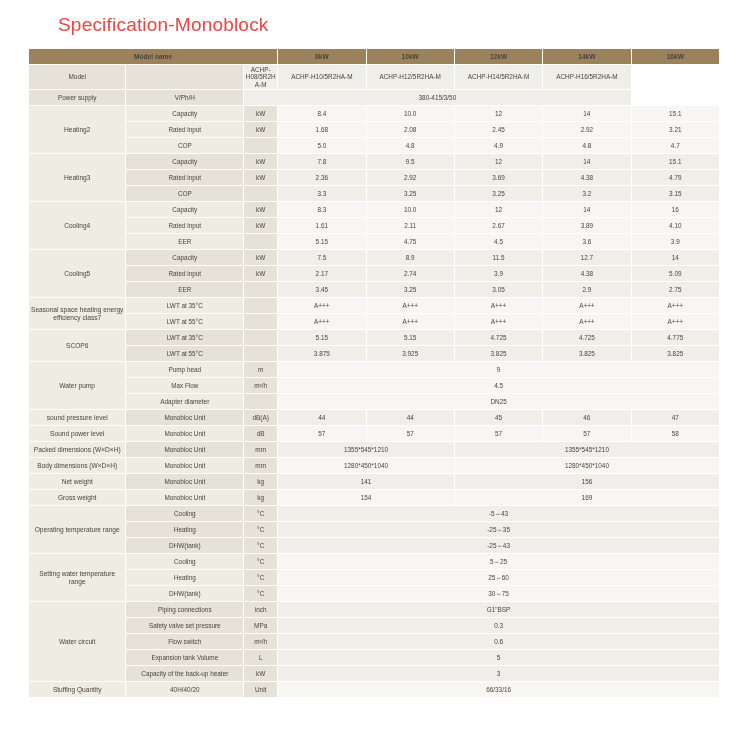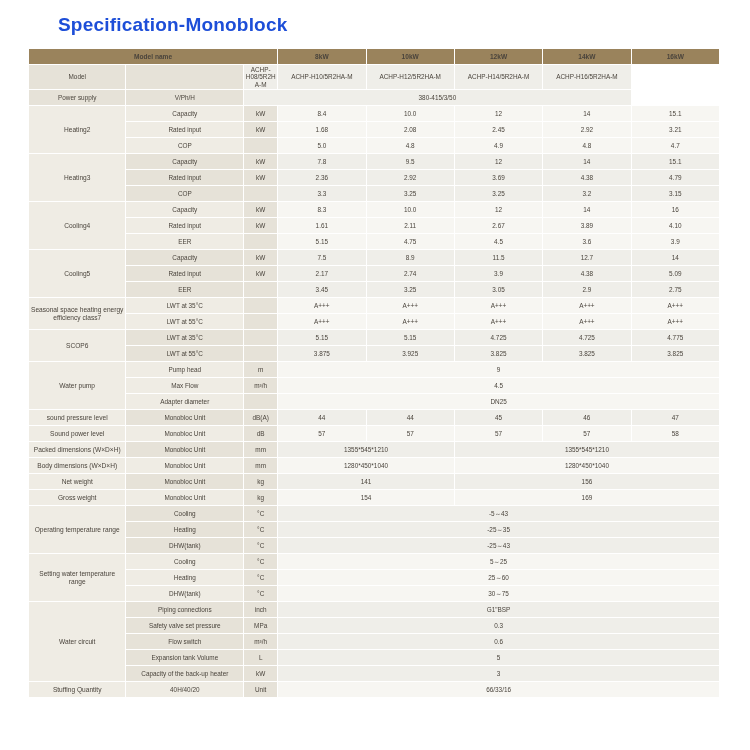--- a/index.html
+++ b/index.html
@@ -16,22 +16,22 @@
   }
   .page {
     width: 750px;
     height: 750px;
     box-sizing: border-box;
     padding: 0 28px;
     position: relative;
   }
   .title {
     font-size: 19px;
-    font-weight: bold;
-    color: #1d4ed8;
+    font-weight: normal;
+    color: #ef4444;
     letter-spacing: 0.2px;
     padding: 14px 0 12px 30px;
   }
   table.spec {
     border-collapse: collapse;
     width: 692px;
     table-layout: fixed;
     font-size: 6.4px;
     line-height: 1.15;
   }

